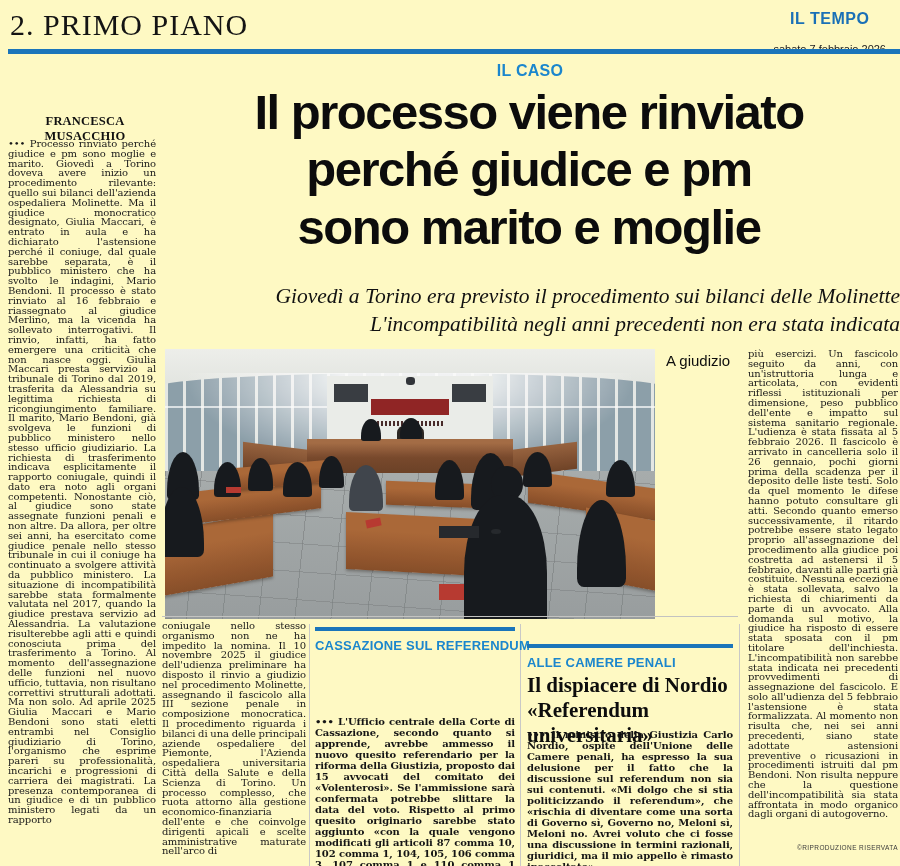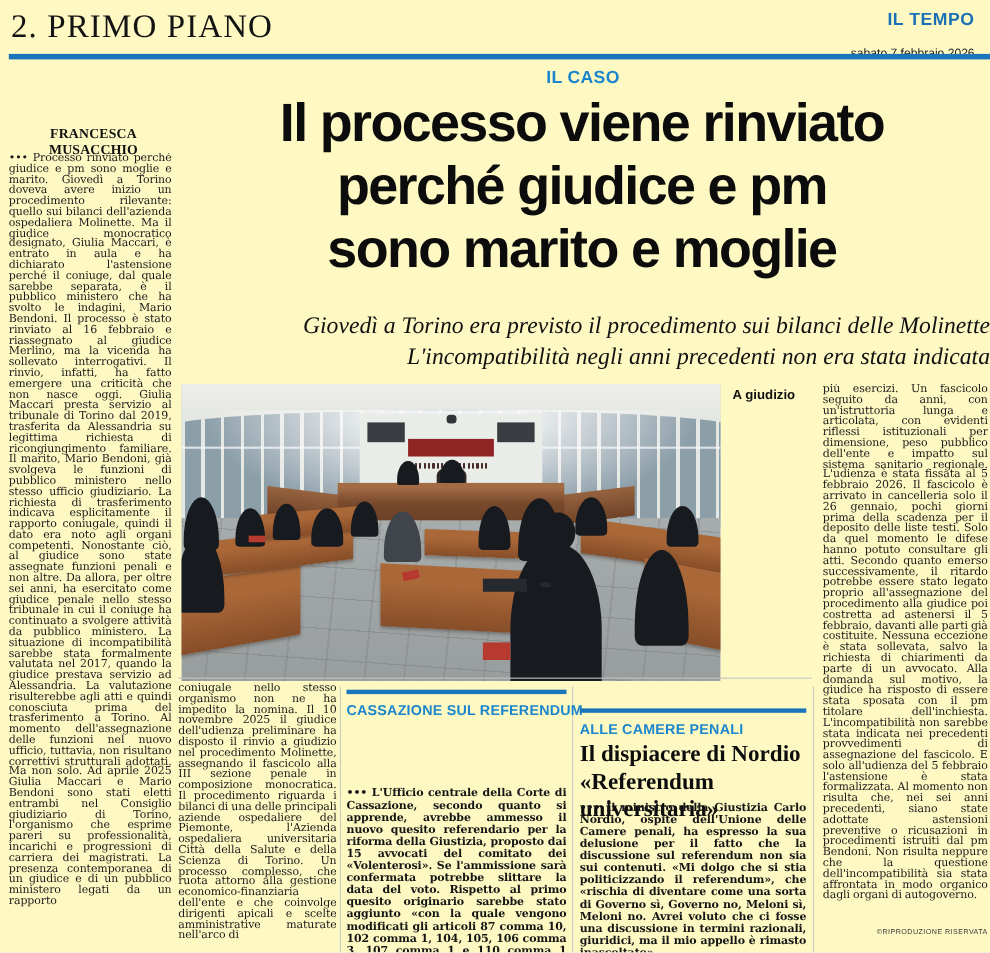--- a/index.html
+++ b/index.html
@@ -8,21 +8,21 @@
     position:relative; width:900px; height:866px; margin:0 auto;
     background:#fef9c3; overflow:hidden; color:#1b1b1b;
     font-family:"DejaVu Serif", serif;
   }
   
   .section-title {
     position:absolute; left:10px; top:8px;
     font-family:"Liberation Serif", serif; font-size:30px; letter-spacing:1px;
     color:#141414; white-space:nowrap;
   }
-  .masthead-block { position:absolute; right:14px; top:10px; text-align:right; }
+  .masthead-block { position:absolute; right:14px; top:10px; text-align:center; }
   .masthead {
     font-family:"Liberation Sans", sans-serif; font-weight:bold;
     font-size:16px; color:#1a70b6; letter-spacing:.5px;
   }
   .edition-date { font-family:"Liberation Sans", sans-serif; font-size:11px; color:#222; margin-top:15px; }
   .top-rule { position:absolute; left:8px; right:0; top:49px; height:5px; background:#1b75ba; }
 
   
   .kicker-main {
     position:absolute; left:160px; width:740px; top:62px; text-align:center;
@@ -54,21 +54,21 @@
   .col1 { position:absolute; left:8px;  top:139px; width:148px; height:727px; }
   .col2 { position:absolute; left:162px; top:621px; width:144px; height:245px; }
   .col3 { position:absolute; left:748px; top:349px; width:150px; height:494px; }
   .closing {
     position:absolute; left:748px; top:844px; width:150px; text-align:right;
     font-family:"Liberation Sans", sans-serif; font-size:6.5px; color:#3a3a3a; letter-spacing:.4px;
   }
 
   
   .caption { position:absolute; left:666px; top:352px; width:76px; font-family:"Liberation Sans", sans-serif; }
-  .caption-title { font-weight:bold; font-size:12px; color:#0e0e0e; margin-bottom:2px; }
+  .caption-title { font-weight:normal; font-size:15px; color:#0e0e0e; margin-bottom:2px; }
   .caption-text  { font-size:9.5px; line-height:11.5px; color:#1c1c1c; }
 
   
   .hsep { position:absolute; left:162px; top:616px; width:576px; height:1px; background:#c3c3c1; }
   .vsep { position:absolute; top:624px; height:242px; width:1px; background:#c9c9c7; }
   .vsep.v1 { left:309px; } .vsep.v2 { left:520px; } .vsep.v3 { left:739px; }
 
   
   .boxbar { position:absolute; top:627px; height:4px; background:#1b75ba; }
   .boxkicker {

